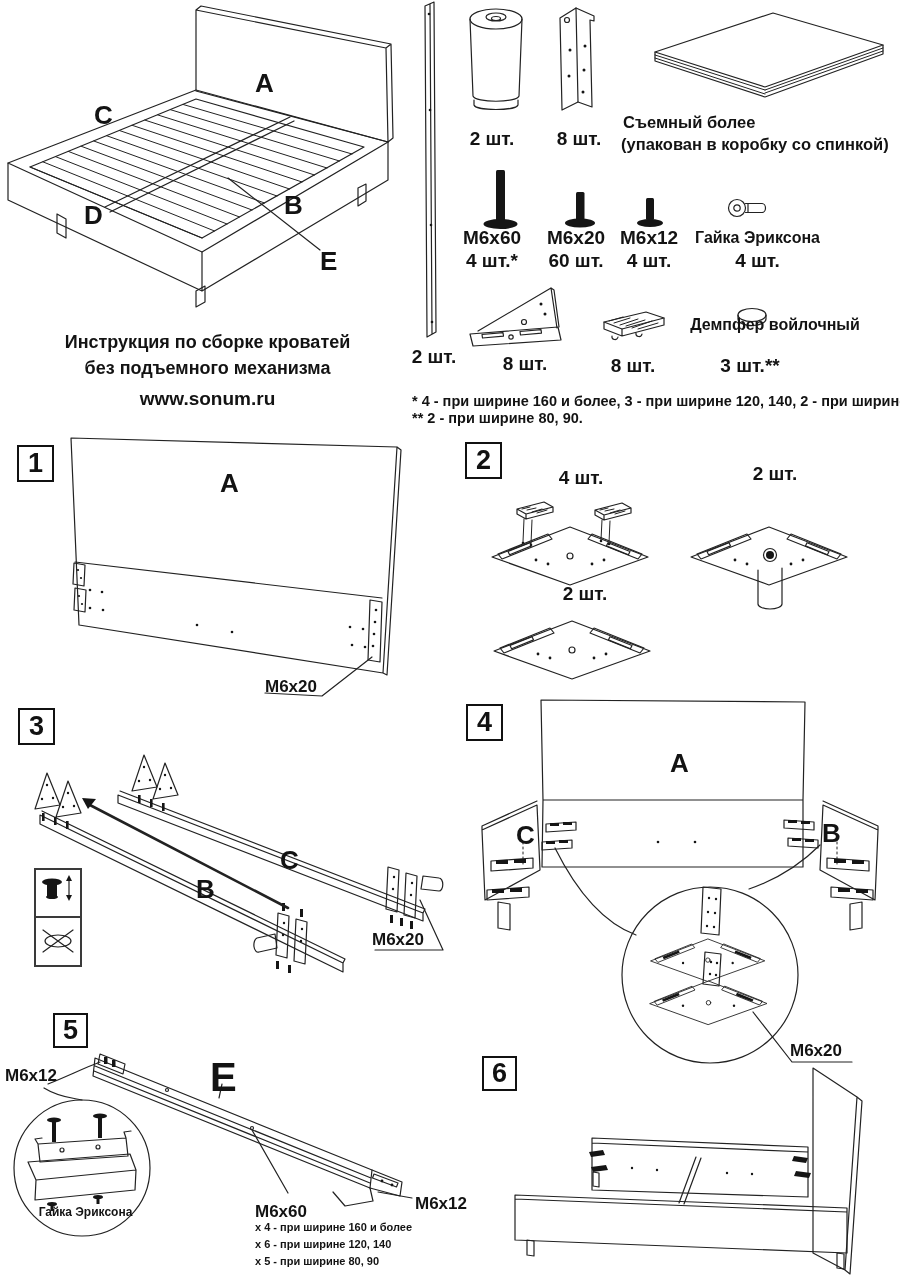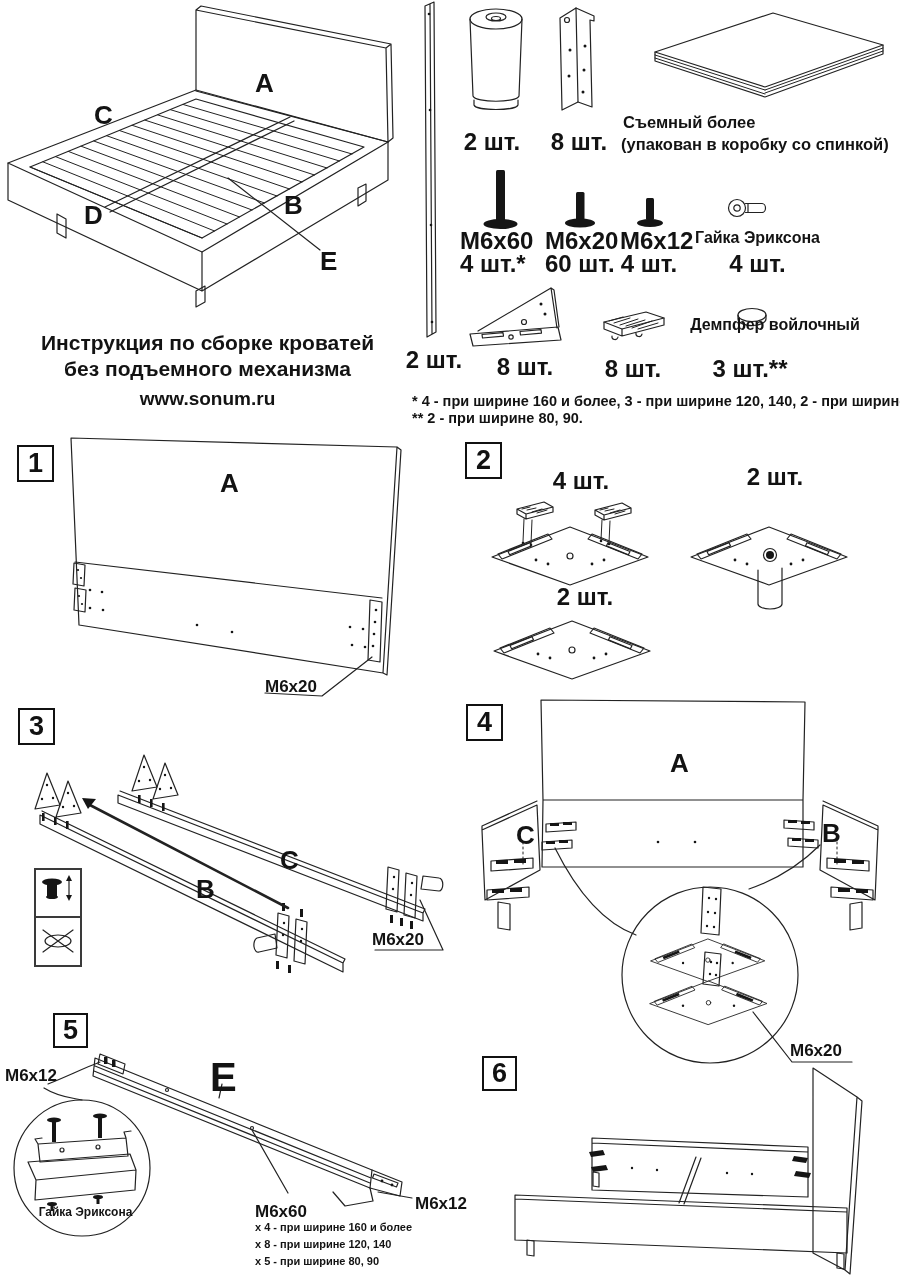--- a/index.html
+++ b/index.html
@@ -5,25 +5,25 @@
   *{margin:0;padding:0;box-sizing:border-box}
   html,body{background:#fff}
   .page{position:relative;width:900px;height:1280px;background:#fff;overflow:hidden;
         font-family:"Liberation Sans","DejaVu Sans",sans-serif;color:#111}
   svg{position:absolute;overflow:visible}
   .ln{stroke:#222;stroke-width:1.2;fill:none;stroke-linejoin:round;stroke-linecap:round}
   .thin{stroke-width:1}
   .fl{fill:#151515;stroke:none}
   .t{position:absolute;white-space:nowrap;font-weight:700;color:#131313}
   .c{text-align:center}
-  .qty{font-size:24px}
+  .qty{font-size:19px}
   .blt{font-size:17px}
   .letter{font-size:26px}
   .letter-xl{font-size:40px;font-weight:700}
-  .title{font-size:21px;line-height:27px;text-align:center}
+  .title{font-size:18px;line-height:27px;text-align:center}
   .url{font-size:19px;text-align:center}
   .covlbl{font-size:16.5px}
   .fnote{font-size:14.5px}
   .note{font-size:11px}
   .nutlbl{font-size:16px}
   .tiny{font-size:12px}
   .stepbox{position:absolute;width:37px;height:37px;border:2.5px solid #111;background:#fff;
            display:flex;align-items:center;justify-content:center;font-weight:700;font-size:27px;color:#111}
   .legend{position:absolute;left:34px;top:868px;width:48px;height:99px;border:2px solid #3a3a3a}
   .legend .cell{width:100%;height:50%;position:relative}
@@ -456,21 +456,21 @@
       <rect class="fl" x="96.5" y="157" width="3" height="7"></rect>
 
     <path class="ln" d="M378,152 L412,158 M252,90 L288,153"></path>
   </svg>
   <div class="t letter-xl" style="left:210px;top:1055px">E</div>
   <div class="t blt" style="left:5px;top:1066px">M6x12</div>
   <div class="t blt" style="left:415px;top:1194px">M6x12</div>
   <div class="t tiny c" style="left:38px;top:1205px;width:95px">Гайка Эриксона</div>
   <div class="t blt" style="left:255px;top:1202px">M6x60</div>
   <div class="t note" style="left:255px;top:1221px">x 4 - при ширине 160 и более</div>
-  <div class="t note" style="left:255px;top:1238px">x 8 - при ширине 120, 140</div>
+  <div class="t note" style="left:255px;top:1238px">x 6 - при ширине 120, 140</div>
   <div class="t note" style="left:255px;top:1255px">x 5 - при ширине 80, 90</div>
 
   <div class="stepbox" style="left:482px;top:1056px;width:35px;height:35px">
     <span>6</span>
   </div>
   <svg style="left:465px;top:1060px;width:435px;height:220px" viewBox="0 0 435 220">
 
     <path class="ln" d="M348,8 L392,37 L380,210 L348,193 Z M392,37 L397,41 L385,214 L380,210"></path>
 
     <path class="ln" d="M127,78 L343,87 L343,137 L127,130 Z M127,83 L343,92"></path>

